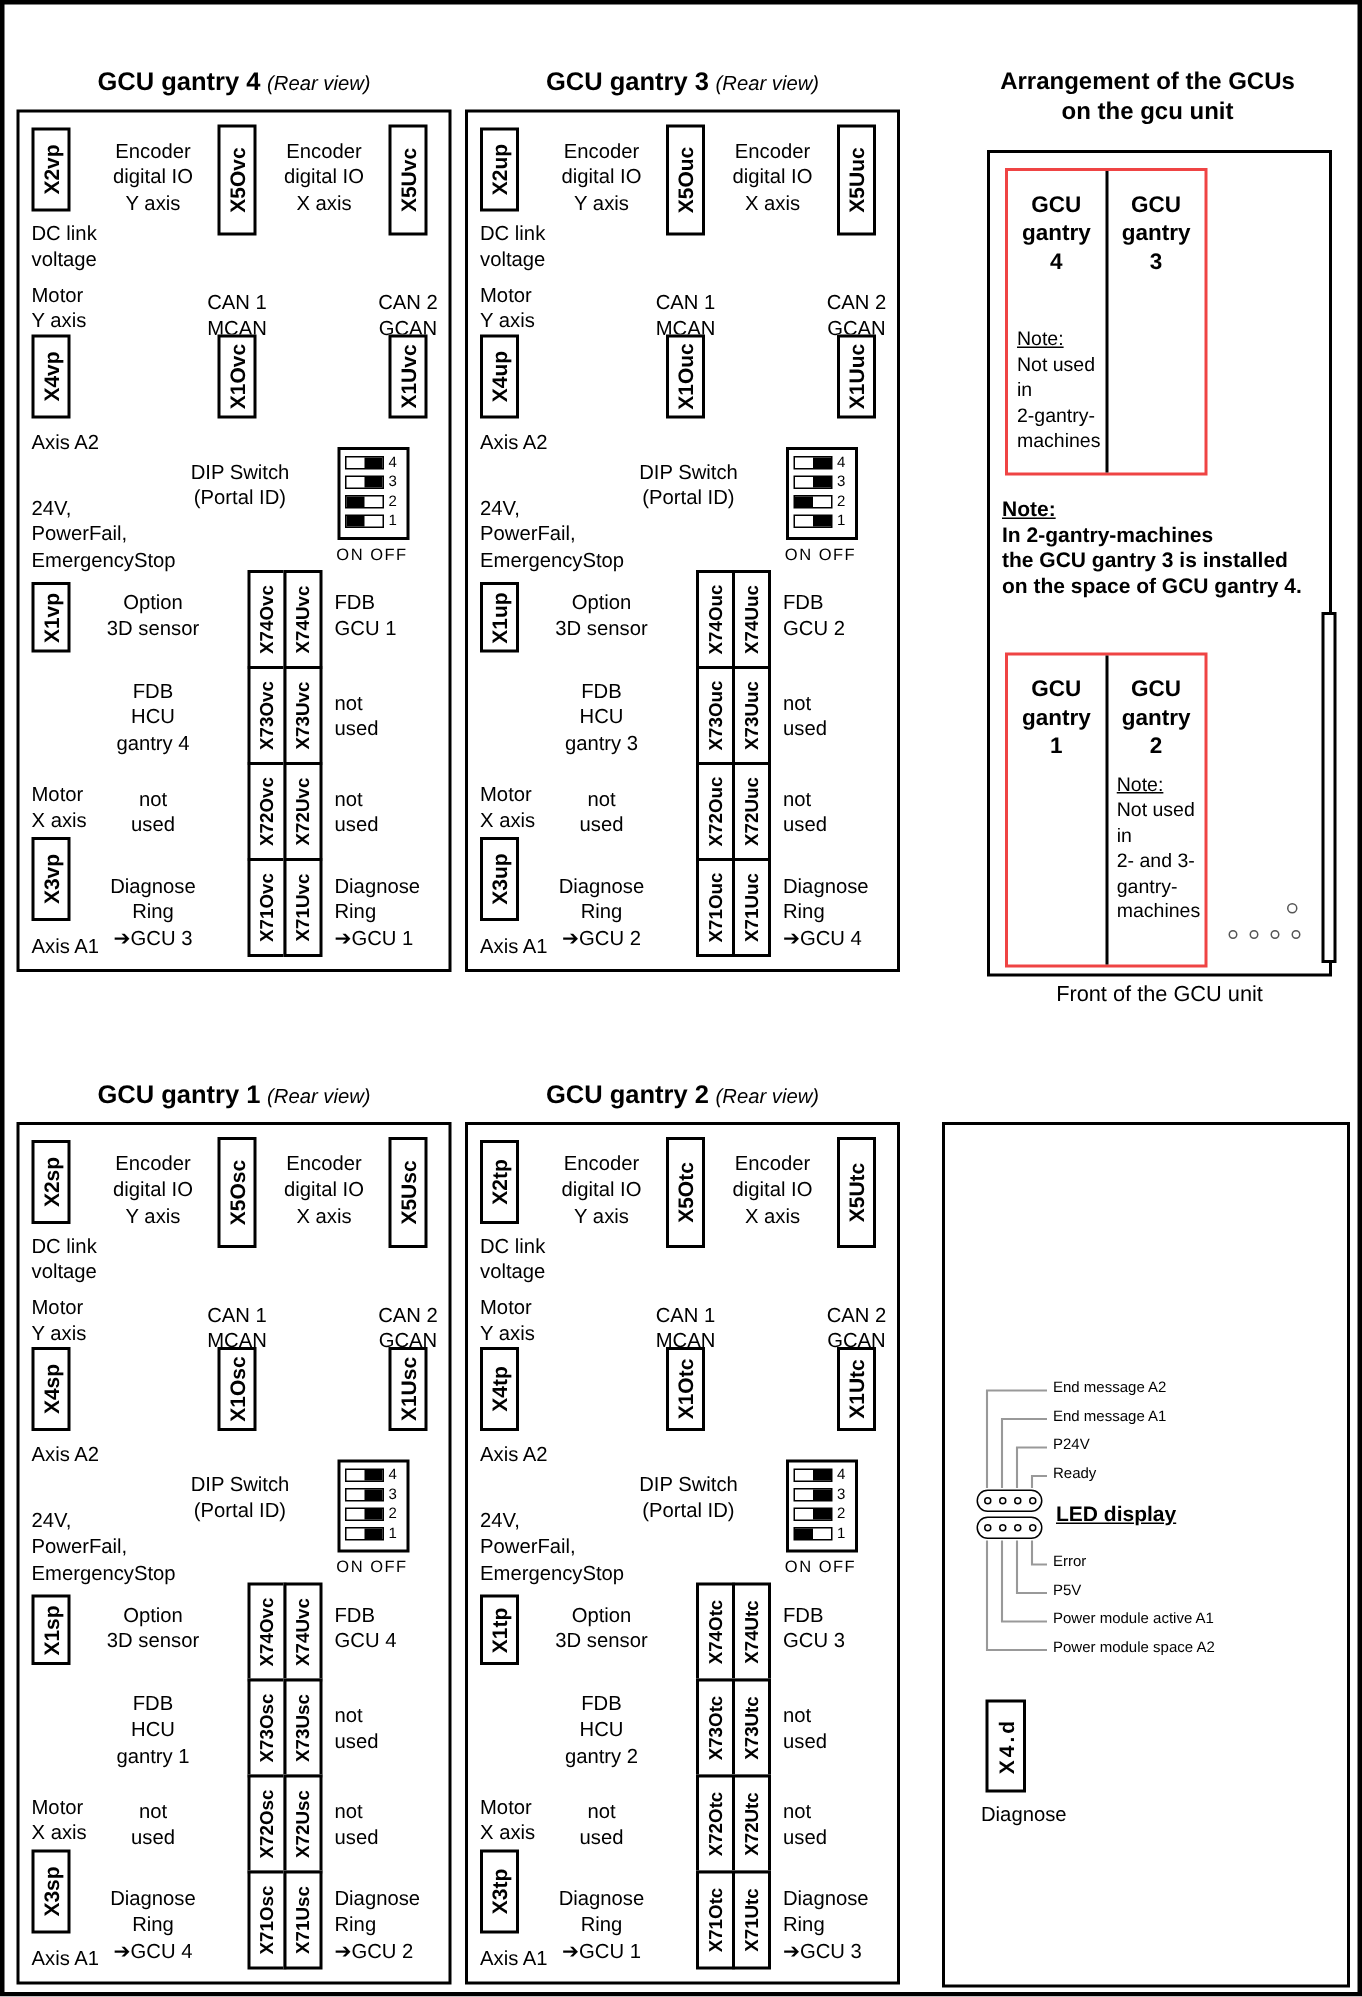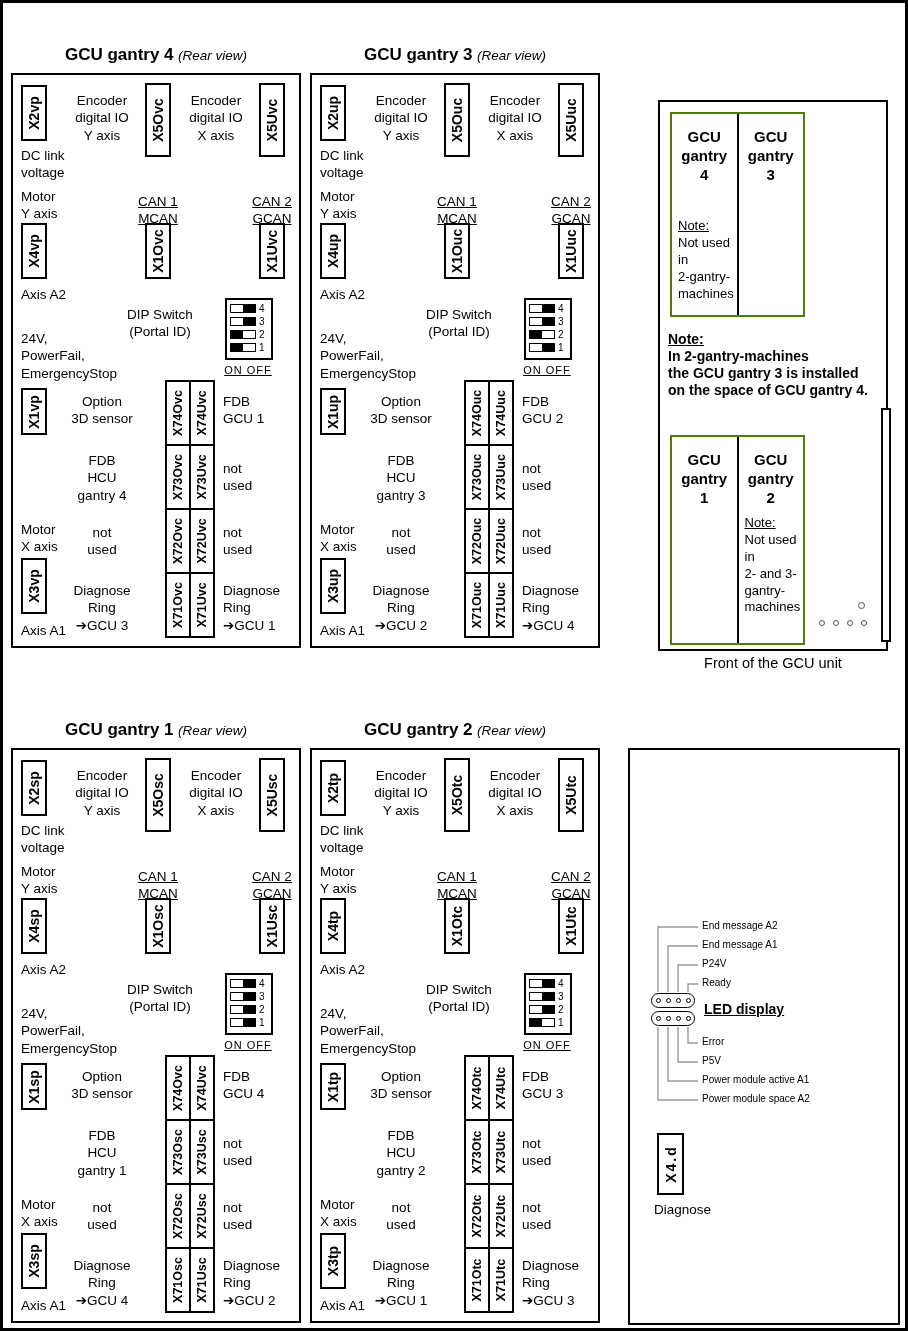--- a/index.html
+++ b/index.html
@@ -6,21 +6,21 @@
   .canvas{position:relative;width:908px;height:1331px;box-sizing:border-box;border:3px solid #000;
           background:#fff;color:#000;font-family:"Liberation Sans",sans-serif;overflow:hidden;}
   
   .rp-slot{position:absolute;width:290px;height:606px;}
   .rp-title{position:absolute;top:2px;left:0;right:0;text-align:center;white-space:nowrap;}
   .t-main{font-size:17px;font-weight:bold;}
   .t-view{font-size:13.5px;font-style:italic;}
   .rp-box{position:absolute;left:0;top:30px;width:290px;height:575px;border:2px solid #000;box-sizing:border-box;}
   .lbl{position:absolute;font-size:13.5px;line-height:1.28;white-space:pre-line;}
   .ar{text-align:center;}
-  .ac{text-align:center;text-decoration:underline;}
+  .ac{text-align:center;}
   .conn{position:absolute;border:2px solid #000;background:#fff;box-sizing:border-box;}
   .conn>span{position:absolute;left:50%;top:50%;transform:translate(-50%,-50%) rotate(-90deg);
              white-space:nowrap;font-weight:bold;font-size:14px;}
   .c-x2{left:8px;top:10px;width:26px;height:56px}
   .c-x4{left:8px;top:148px;width:26px;height:56px}
   .c-x1{left:8px;top:313px;width:26px;height:47px}
   .c-x3{left:8px;top:483px;width:26px;height:56px}
   .c-x5o{left:132px;top:8px;width:26px;height:74px}
   .c-x5u{left:246px;top:8px;width:26px;height:74px}
   .c-x1o{left:132px;top:148px;width:26px;height:56px}
@@ -34,21 +34,21 @@
   .track{width:26px;height:9px;border:1px solid #000;position:relative;background:#fff;flex:none;box-sizing:border-box;}
   .dip-row.on  .track::after{content:"";position:absolute;left:0;top:0;width:12px;height:7px;background:#000;}
   .dip-row.off .track::after{content:"";position:absolute;right:0;top:0;width:12px;height:7px;background:#000;}
   .dip-num{font-size:10px;margin-left:3px;}
   .onoff{font-size:11px;letter-spacing:1px;}
   
   .arr-col{position:absolute;left:620px;top:42px;width:284px;height:640px;}
   .arr-title{position:absolute;top:0;left:0;right:0;text-align:center;font-size:16px;font-weight:bold;
              line-height:1.25;white-space:pre-line;}
   .arr-box{position:absolute;left:35px;top:55px;width:230px;height:551px;border:2px solid #000;box-sizing:border-box;}
-  .arr-inner{position:absolute;border:2px solid #4d7c0f;box-sizing:border-box;display:flex;}
+  .arr-inner{position:absolute;border:2px solid #ef4444;box-sizing:border-box;display:flex;}
   .arr-inner-top{left:10px;top:10px;width:135px;height:205px;}
   .arr-inner-bottom{left:10px;top:333px;width:135px;height:210px;}
   .arr-cell{flex:1;position:relative;}
   .arr-cell.divider{border-right:2px solid #000;}
   .cell-name{margin-top:14px;text-align:center;font-size:15px;font-weight:bold;line-height:1.25;white-space:pre-line;}
   .cell-note{position:absolute;left:6px;width:62px;font-size:13px;line-height:1.3;}
   .cell-note .body{white-space:pre-line;}
   .u{text-decoration:underline;}
   .arr-note{position:absolute;left:8px;top:229px;width:216px;font-size:14px;font-weight:bold;line-height:1.22;}
   .arr-note .body{white-space:pre-line;}
@@ -566,20 +566,22 @@
     <div class="gcell" style="left:176px;top:497px">
           <span>X71Utc</span>
         </div>
     <div class="lbl" style="left:210px;top:507px">Diagnose
 Ring
 ➔GCU 3</div>
   </div>
 </div>
 
   <div class="arr-col">
+    <div class="arr-title">Arrangement of the GCUs
+on the gcu unit</div>
     <div class="arr-box">
       <div class="arr-inner arr-inner-top">
         <div class="arr-cell divider">
           <div class="cell-name">GCU
 gantry
 4</div>
           <div class="cell-note" style="top:104px">
             <span class="u">Note:</span>
             <div class="body">Not used
 in

